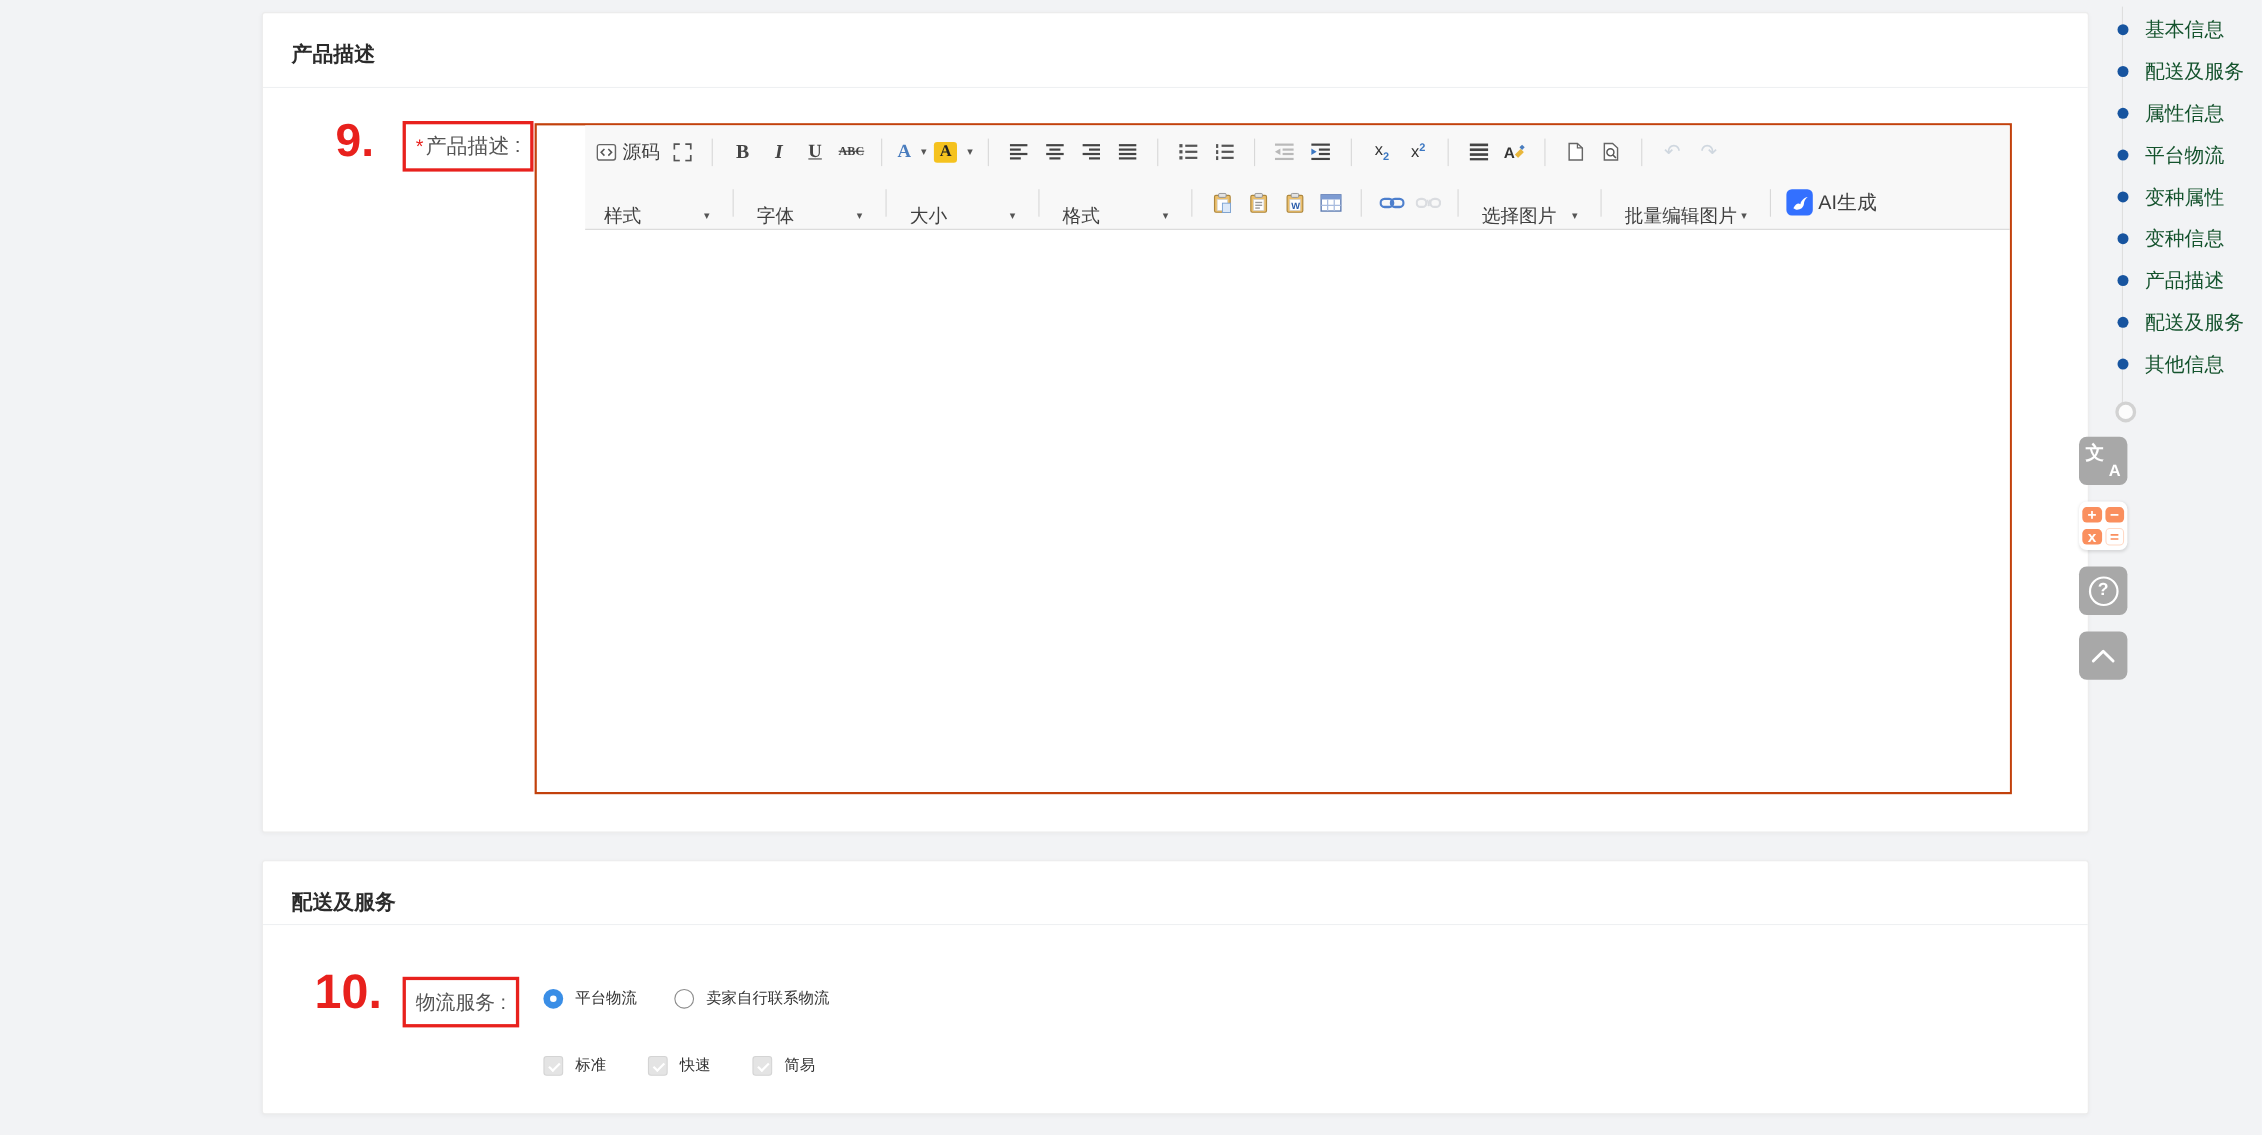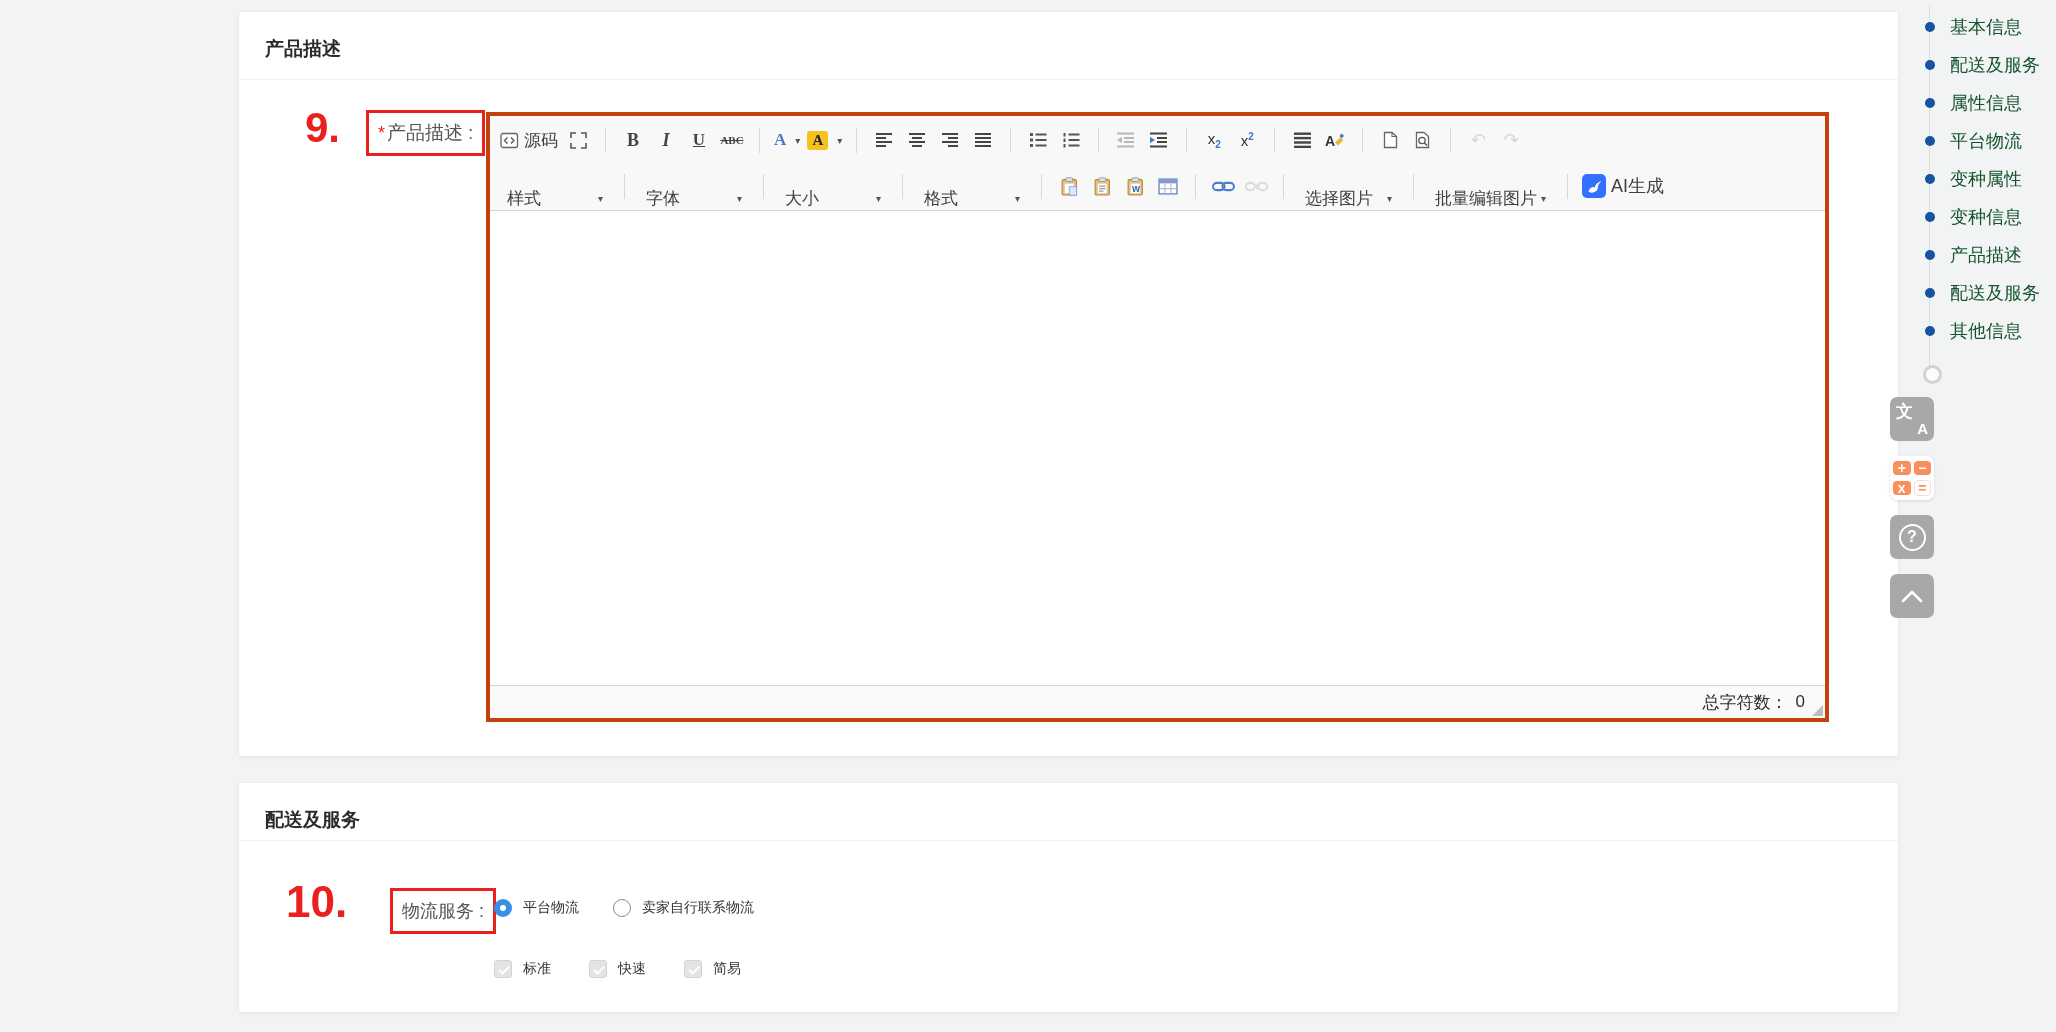--- a/index.html
+++ b/index.html
@@ -8,26 +8,26 @@
   #card-desc{left:238px;top:11px;width:1661px;height:746px;}
   #card-ship{left:238px;top:782px;width:1661px;height:231px;}
   .card-title{position:absolute;left:26px;top:24px;font-size:19px;font-weight:700;color:#2b2b2b;}
   .card-divider{position:absolute;left:0;right:0;height:1px;background:#eef0f2;}
   
   .step-num{position:absolute;color:#e8211d;font-weight:700;line-height:1;}
   #step9{left:305px;top:107px;font-size:42px;}
   #step10{left:286px;top:880px;font-size:44px;}
   .ann-box{position:absolute;border:3px solid #e8211d;display:flex;align-items:center;padding:0 9px;box-sizing:border-box;}
   #box9{left:366px;top:110px;height:46px;}
-  #box10{left:390px;top:888px;height:46px;}
+  #box10{left:366px;top:888px;height:46px;}
   .req{color:#e8211d;font-size:18px;margin-right:2px;}
   .field-label{font-size:19px;color:#555;}
   .field-colon{font-size:19px;color:#555;margin-left:5px;}
   
-  .editor{position:absolute;left:486px;top:112px;width:1343px;height:610px;border:4px solid #c2410c;background:#fff;box-sizing:border-box;display:flex;flex-direction:column;}
+  .editor{position:absolute;left:486px;top:112px;width:1343px;height:610px;border:2px solid #c2410c;background:#fff;box-sizing:border-box;display:flex;flex-direction:column;padding-left:44px;}
   .toolbar{background:#f8f8f8;border-bottom:1px solid #d4d4d4;padding:1px 10px;}
   .trow{display:flex;align-items:center;height:46px;gap:7px;}
   .tbtn{display:inline-flex;align-items:center;justify-content:center;height:30px;min-width:26px;border-radius:3px;color:#444;font-size:16px;cursor:pointer;gap:5px;}
   .tbtn svg{display:block;}
   .sep{width:1px;height:25px;background:#d8d8d8;margin:0 7px;flex:none;}
   .dis{opacity:.38;}
   .btn-text{font-size:17px;color:#3f3f3f;}
   .serif{font-family:"Liberation Serif","DejaVu Serif",serif;}
   .glyph-b{font-weight:700;font-size:18px;}
   .glyph-i{font-style:italic;font-weight:700;font-size:18px;}
@@ -322,25 +322,20 @@
                 <path d="M2.2 12.5 C4.5 8.5 6.5 7.8 8.2 9.2 C8.8 5.8 11.5 3.6 14.5 3 C12.2 4.8 11.4 6.6 11.2 9 C10.9 12.3 7.8 14.2 4.6 13.8 Z" fill="#fff"></path>
               </svg>
           </span>
           <span class="btn-text" style="font-size:18px">AI生成</span>
         </span>
       </div>
     </div>
 
     <div class="content"></div>
 
-    <div class="statusbar">
-      <span>总字符数：</span>
-      <span class="count">0</span>
-      <span class="grip"></span>
-    </div>
   </div>
 
   <div class="card" id="card-ship">
     <div class="card-title">配送及服务</div>
     <div class="card-divider" style="top:57px"></div>
   </div>
 
   <div class="step-num" id="step10">10.</div>
   <div class="ann-box" id="box10">
     <span class="field-label" style="font-size:18px">物流服务</span>

